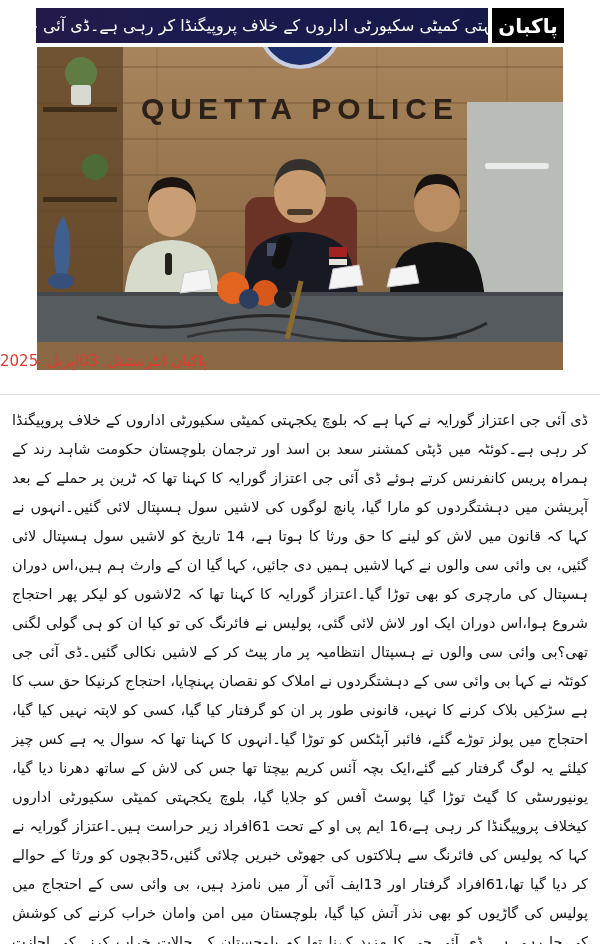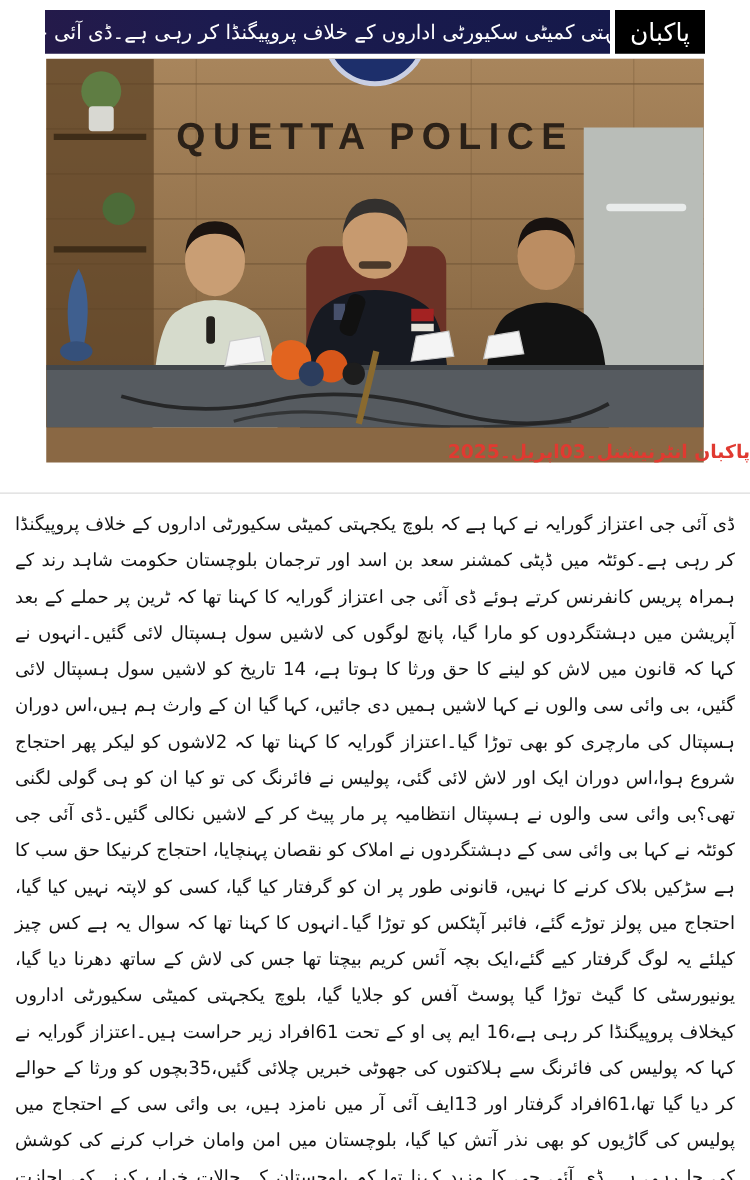--- a/index.html
+++ b/index.html
@@ -17,41 +17,41 @@
   .page{width:600px;height:944px;position:relative;}
 
   
   .header-bar{
     position:absolute;left:36px;top:8px;width:528px;height:35px;
     display:flex;flex-direction:row;direction:rtl;
   }
   .brand-logo{
     background:var(--logo-bg,#000);color:#fff;
     width:72px;flex:0 0 72px;display:flex;align-items:center;justify-content:center;
-    font-size:20px;font-weight:normal;direction:rtl;
+    font-size:20px;font-weight:bold;direction:rtl;
   }
   .header-divider{width:4px;background:#ffffff;flex:0 0 4px;}
   .news-headline{
     flex:1;background:linear-gradient(90deg,#241a4a 0%,var(--headline-bg,#1c1b4f) 30%,#15194a 100%);
     color:#ffffff;display:flex;align-items:center;justify-content:center;
     font-size:16px;direction:rtl;white-space:nowrap;overflow:hidden;
   }
 
   
   .photo-wrap{
     position:absolute;left:37px;top:47px;width:526px;height:323px;
     background:#8a6844;overflow:hidden;
   }
   .photo-wrap svg{display:block;}
 
   
   .photo-caption{
     position:absolute;left:0;top:352px;width:600px;
-    text-align:right;color:var(--caption-red,#e03a31);
-    font-size:15px;font-weight:bold;direction:rtl;
+    text-align:left;color:var(--caption-red,#e03a31);
+    font-size:15px;font-weight:normal;direction:rtl;
   }
   .rule{
     position:absolute;left:0;top:394px;width:600px;height:1px;
     background:#dcdcdc;border:none;margin:0;
   }
 
   
   .article-text{
     position:absolute;left:0;top:406px;width:600px;padding:0 12px;
     direction:rtl;text-align:justify;text-align-last:center;

